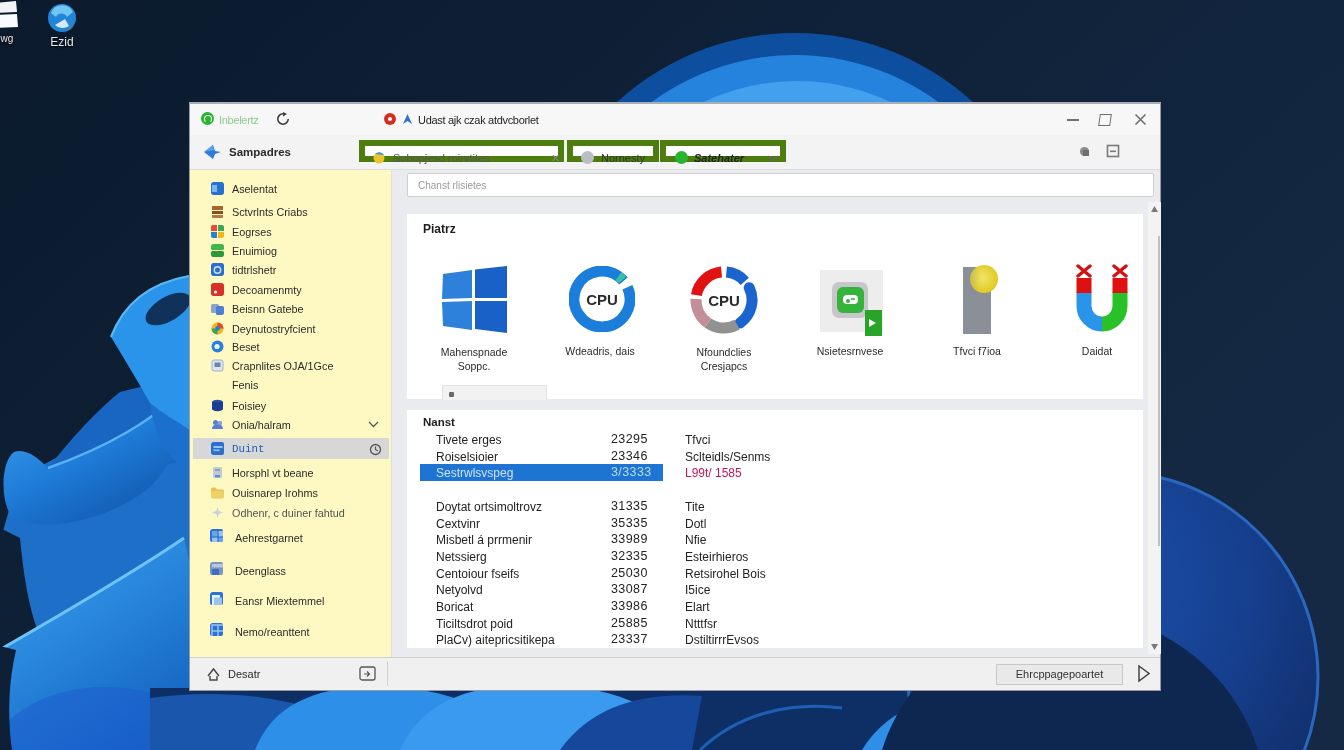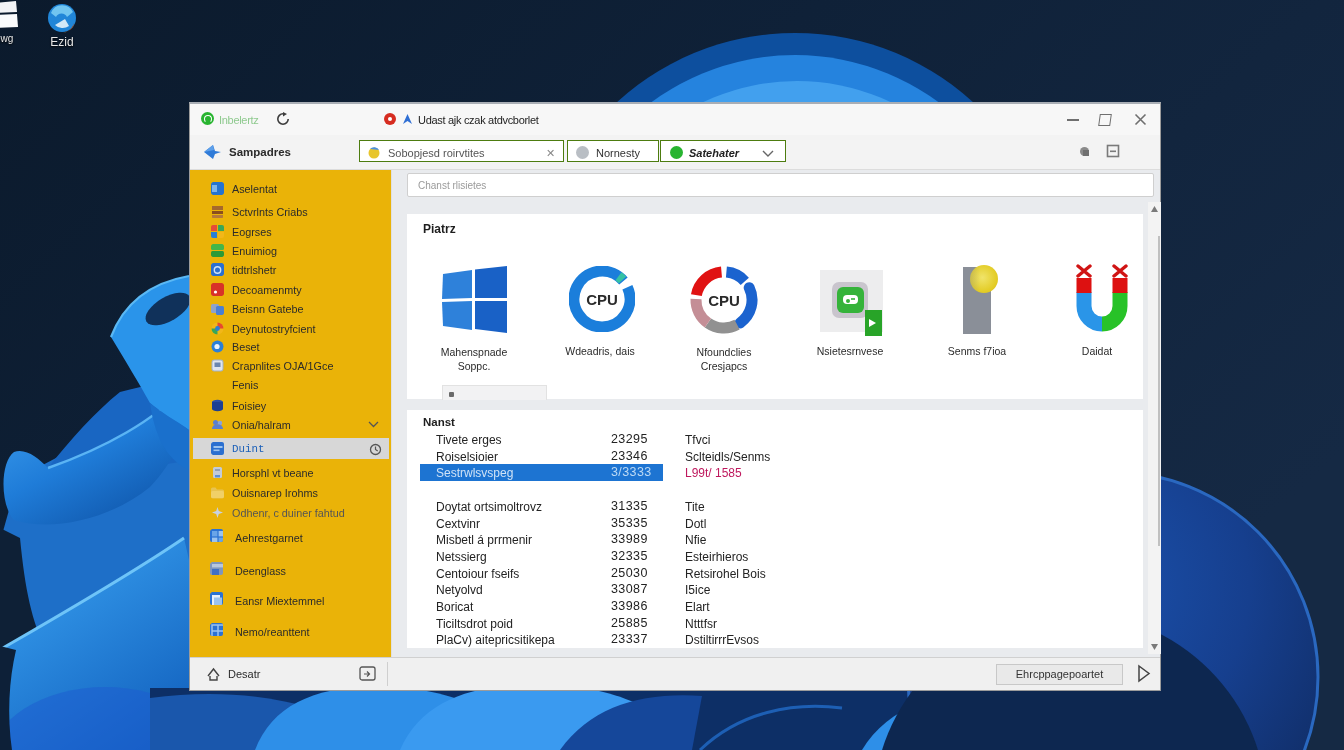--- a/index.html
+++ b/index.html
@@ -2,28 +2,28 @@
 <html><head><meta charset="utf-8">
 <style>
   html,body{margin:0;padding:0;}
   body{width:1344px;height:750px;overflow:hidden;font-family:"Liberation Sans",sans-serif;}
   #screen{position:absolute;left:0;top:0;width:1344px;height:750px;background:#0d1d33;}
   .abs{position:absolute;}
   
   #win{position:absolute;left:189px;top:102px;width:970px;height:586px;background:#f0f1f3;border:1px solid #9b9b9b;border-top:2px solid #a9aeb5;box-sizing:content-box;font-size:11px;color:#2b2b2b;}
   #titlebar{position:absolute;left:0;top:0;width:100%;height:31px;background:#f7f7f7;}
   #toolbar{position:absolute;left:0;top:31px;width:100%;height:35px;background:#f3f3f3;border-bottom:1px solid #dcdcdc;box-sizing:border-box;}
-  #sidebar{position:absolute;left:0;top:66px;width:201px;height:487px;background:#eab308;}
+  #sidebar{position:absolute;left:0;top:66px;width:201px;height:487px;background:#fef9c3;}
   #main{position:absolute;left:201px;top:66px;width:769px;height:487px;background:#e9ebee;border-left:1px solid #e0e0e0;box-sizing:border-box;}
   #bottombar{position:absolute;left:0;top:553px;width:100%;height:33px;background:#f0f0f0;border-top:1px solid #d0d0d0;box-sizing:border-box;}
   .titletext{position:absolute;top:10px;font-size:11px;color:#1e1e1e;letter-spacing:-0.3px;}
   .sideitem{position:absolute;left:0;width:201px;height:20px;}
   .sideicon{position:absolute;left:21px;width:13px;height:13px;border-radius:2px;}
   .sidetext{position:absolute;left:42px;top:50%;transform:translateY(-50%);font-size:10.8px;color:#2b2b2b;white-space:nowrap;}
-  .tbox{position:absolute;top:5px;height:22px;background:#fff;border:1px solid #4d7c0f;box-sizing:border-box;padding-left:28px;}
+  .tbox{position:absolute;top:5px;height:22px;background:#fff;border:6px solid #4d7c0f;box-sizing:border-box;padding-left:28px;}
   .trow{position:absolute;left:0;width:736px;height:17px;font-size:12px;color:#232323;}
   .c1{position:absolute;left:29px;top:2px;}
   .c2{position:absolute;left:204px;top:1px;font-size:12.5px;letter-spacing:0.4px;}
   .c3{position:absolute;left:278px;top:2px;}
 </style></head>
 <body>
 <div id="screen">
 
   <svg class="abs" width="1344" height="750" viewBox="0 0 1344 750" style="left:0;top:0">
     <defs>
@@ -402,21 +402,21 @@
           <rect x="2.5" y="14" width="15" height="15" fill="#dd1111"></rect>
           <rect x="38.5" y="14" width="15" height="15" fill="#dd1111"></rect>
           <path d="M4 2 L16 12 M16 2 L4 12" stroke="#d01414" stroke-width="3.4" stroke-linecap="round"></path>
           <path d="M40 2 L52 12 M52 2 L40 12" stroke="#d01414" stroke-width="3.4" stroke-linecap="round"></path>
         </svg>
 
         <div class="abs" style="left:17px;top:131px;width:100px;text-align:center;font-size:10.5px;color:#2b2b2b;line-height:14px;">Mahenspnade<br>Soppc.</div>
         <div class="abs" style="left:143px;top:131px;width:100px;text-align:center;font-size:10.5px;color:#2b2b2b;">Wdeadris, dais</div>
         <div class="abs" style="left:267px;top:131px;width:100px;text-align:center;font-size:10.5px;color:#2b2b2b;line-height:14px;">Nfoundclies<br>Cresjapcs</div>
         <div class="abs" style="left:383px;top:131px;width:120px;text-align:center;font-size:10.5px;color:#2b2b2b;">Nsietesrnvese</div>
-        <div class="abs" style="left:510px;top:131px;width:120px;text-align:center;font-size:10.5px;color:#2b2b2b;">Senms f7ioa</div>
+        <div class="abs" style="left:510px;top:131px;width:120px;text-align:center;font-size:10.5px;color:#2b2b2b;">Tfvci f7ioa</div>
         <div class="abs" style="left:635px;top:131px;width:110px;text-align:center;font-size:10.5px;color:#2b2b2b;">Daidat</div>
 
         <div class="abs" style="left:35px;top:171px;width:103px;height:14px;background:#f2f2f3;border:1px solid #e2e2e2;border-bottom:none;">
           <div class="abs" style="left:6px;top:6px;width:5px;height:5px;background:#6a6a6a;border-radius:1px;"></div>
         </div>
       </div>
 
       <div class="abs" style="left:15px;top:240px;width:736px;height:238px;background:#fff;overflow:hidden;">
         <div class="abs" style="left:16px;top:6px;font-weight:bold;font-size:11.5px;color:#1e1e1e;">Nanst</div>
         <div class="abs" style="left:13px;top:54px;width:243px;height:17px;background:#1d74d2;"></div>

